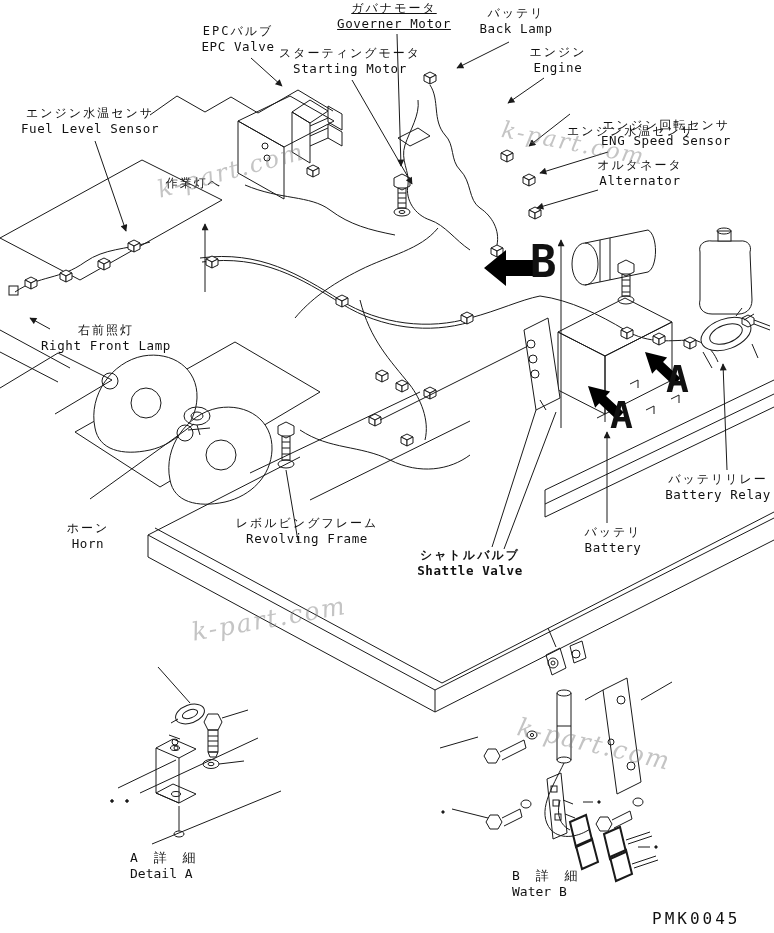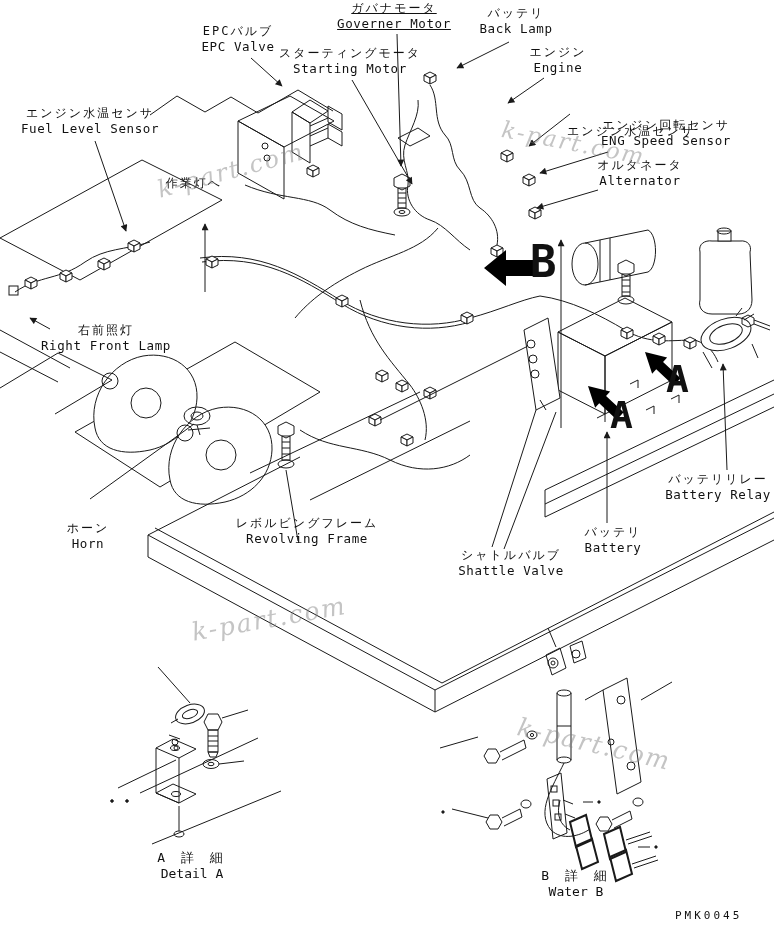--- a/index.html
+++ b/index.html
@@ -14,22 +14,22 @@
   .marker-b{left:530px;top:240px;font-size:44px;}
   .marker-a1{left:666px;top:360px;font-size:38px;}
   .marker-a2{left:610px;top:396px;font-size:38px;}
   .watermark{position:absolute;font-family:"DejaVu Serif","Liberation Serif",serif;
              font-style:italic;color:rgba(125,125,125,0.45);letter-spacing:2px;
              transform-origin:left center;white-space:nowrap;pointer-events:none;}
   .wm1{left:158px;top:176px;font-size:24px;transform:rotate(-15deg);}
   .wm2{left:502px;top:116px;font-size:23px;transform:rotate(11deg);}
   .wm3{left:192px;top:618px;font-size:25px;transform:rotate(-10deg);}
   .wm4{left:518px;top:712px;font-size:25px;transform:rotate(13deg);}
-  .part-number{position:absolute;left:675px;top:909px;font-size:11px;letter-spacing:3px;}
-  .detail-caption{position:absolute;text-align:center;white-space:nowrap;line-height:16px;
+  .part-number{position:absolute;left:652px;top:909px;font-size:16px;letter-spacing:3px;}
+  .detail-caption{position:absolute;text-align:left;white-space:nowrap;line-height:16px;
                   font-size:13px;}
   .detail-caption .jp{display:block;font-size:13px;letter-spacing:4px;}
   .cap-a{left:130px;top:850px;width:124px;}
   .cap-b{left:512px;top:868px;width:128px;}
 </style>
 </head>
 <body>
 
 <svg id="art" width="774" height="933" viewBox="0 0 774 933" fill="none" stroke="#1a1a1a" stroke-width="1">
   <defs>
@@ -328,21 +328,21 @@
   <span class="en">Right Front Lamp</span>
 </div>
 <div class="callout" style="left:56px;top:521px;width:64px;">
   <span class="jp">ホーン</span>
   <span class="en">Horn</span>
 </div>
 <div class="callout" style="left:228px;top:516px;width:158px;">
   <span class="jp">レボルビングフレーム</span>
   <span class="en">Revolving Frame</span>
 </div>
-<div class="callout" style="left:448px;top:548px;width:126px;">
+<div class="callout" style="left:407px;top:548px;width:126px;font-weight:bold;">
   <span class="jp">シャトルバルブ</span>
   <span class="en">Shattle Valve</span>
 </div>
 <div class="callout" style="left:576px;top:525px;width:74px;">
   <span class="jp">バッテリ</span>
   <span class="en">Battery</span>
 </div>
 <div class="callout" style="left:658px;top:472px;width:120px;">
   <span class="jp">バッテリリレー</span>
   <span class="en">Battery Relay</span>

